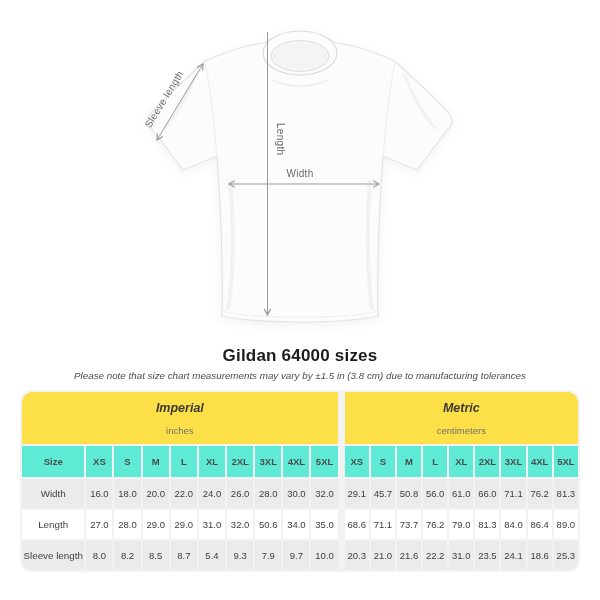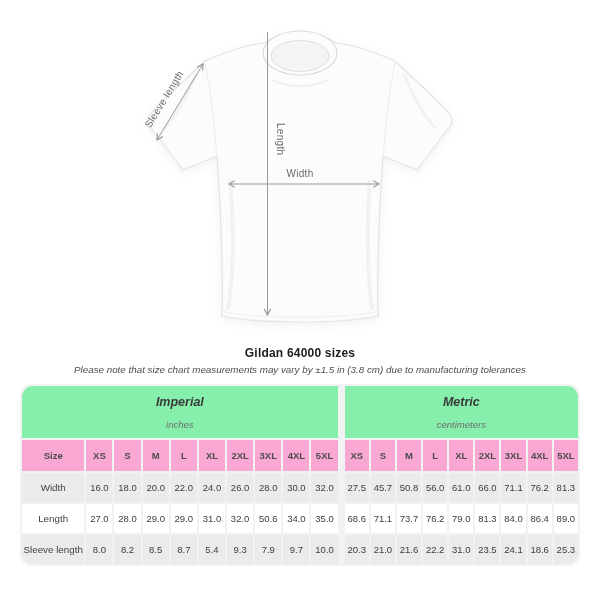--- a/index.html
+++ b/index.html
@@ -8,44 +8,44 @@
     font-family:"Liberation Sans","DejaVu Sans",sans-serif;
     -webkit-font-smoothing:antialiased;
   }
   
   .figure{width:600px;height:338px;margin:0;position:relative;}
   .figure svg{display:block;}
   .shirt-body{filter:drop-shadow(0 3px 5px rgba(0,0,0,0.05));}
   .measure-label{font-size:10px;fill:#6b6b6b;letter-spacing:.3px;}
   
   .title{
-    margin:8px 0 0;text-align:center;font-size:12px;font-weight:bold;
+    margin:8px 0 0;text-align:center;font-size:17px;font-weight:bold;
     color:#1c1c1c;letter-spacing:.2px;
   }
   .note{
     margin:4px 0 0;text-align:center;font-style:italic;
     font-size:9.8px;color:#4d4d4d;
   }
   
   .table-wrap{margin:9px 20px 0;}
   table{
     width:560px;table-layout:fixed;border-collapse:separate;border-spacing:2px;
     background:#f2f2f2;border-radius:12px;
   }
   th,td{
     padding:0;text-align:center;vertical-align:middle;
     font-weight:normal;color:#3d3d3d;font-size:9.5px;
   }
-  .band{background:#86efac;height:52px;}
+  .band{background:#fde047;height:52px;}
   .band-left{border-top-left-radius:11px;}
   .band-right{border-top-right-radius:11px;}
   .unit-name{font-size:12.5px;font-weight:bold;font-style:italic;color:#3a3a3a;}
-  .unit-sub{font-size:9.5px;font-style:italic;color:#6f6f6f;margin-top:10px;}
+  .unit-sub{font-size:9.5px;color:#6f6f6f;margin-top:10px;}
   .g{background:transparent;}
-  .sizes-row th{background:#f9a8d4;height:31px;font-weight:bold;color:#4c4c4c;}
+  .sizes-row th{background:#5eead4;height:31px;font-weight:bold;color:#4c4c4c;}
   .sizes-row .g{background:transparent;}
   tbody th{font-weight:normal;color:#3f3f3f;font-size:9.8px;}
   tbody tr{height:29px;}
   .r-gray th,.r-gray td{background:#ebebeb;}
   .r-white th,.r-white td{background:#fff;}
   .r-gray .g,.r-white .g{background:transparent;}
   tbody tr:last-child th:first-child{border-bottom-left-radius:11px;}
   tbody tr:last-child td:last-child{border-bottom-right-radius:11px;}
 </style>
 </head>
@@ -145,21 +145,21 @@
             <td>16.0</td>
             <td>18.0</td>
             <td>20.0</td>
             <td>22.0</td>
             <td>24.0</td>
             <td>26.0</td>
             <td>28.0</td>
             <td>30.0</td>
             <td>32.0</td>
             <td class="g"></td>
-            <td>27.5</td>
+            <td>29.1</td>
             <td>45.7</td>
             <td>50.8</td>
             <td>56.0</td>
             <td>61.0</td>
             <td>66.0</td>
             <td>71.1</td>
             <td>76.2</td>
             <td>81.3</td>
           </tr>
           <tr class="r-white">

